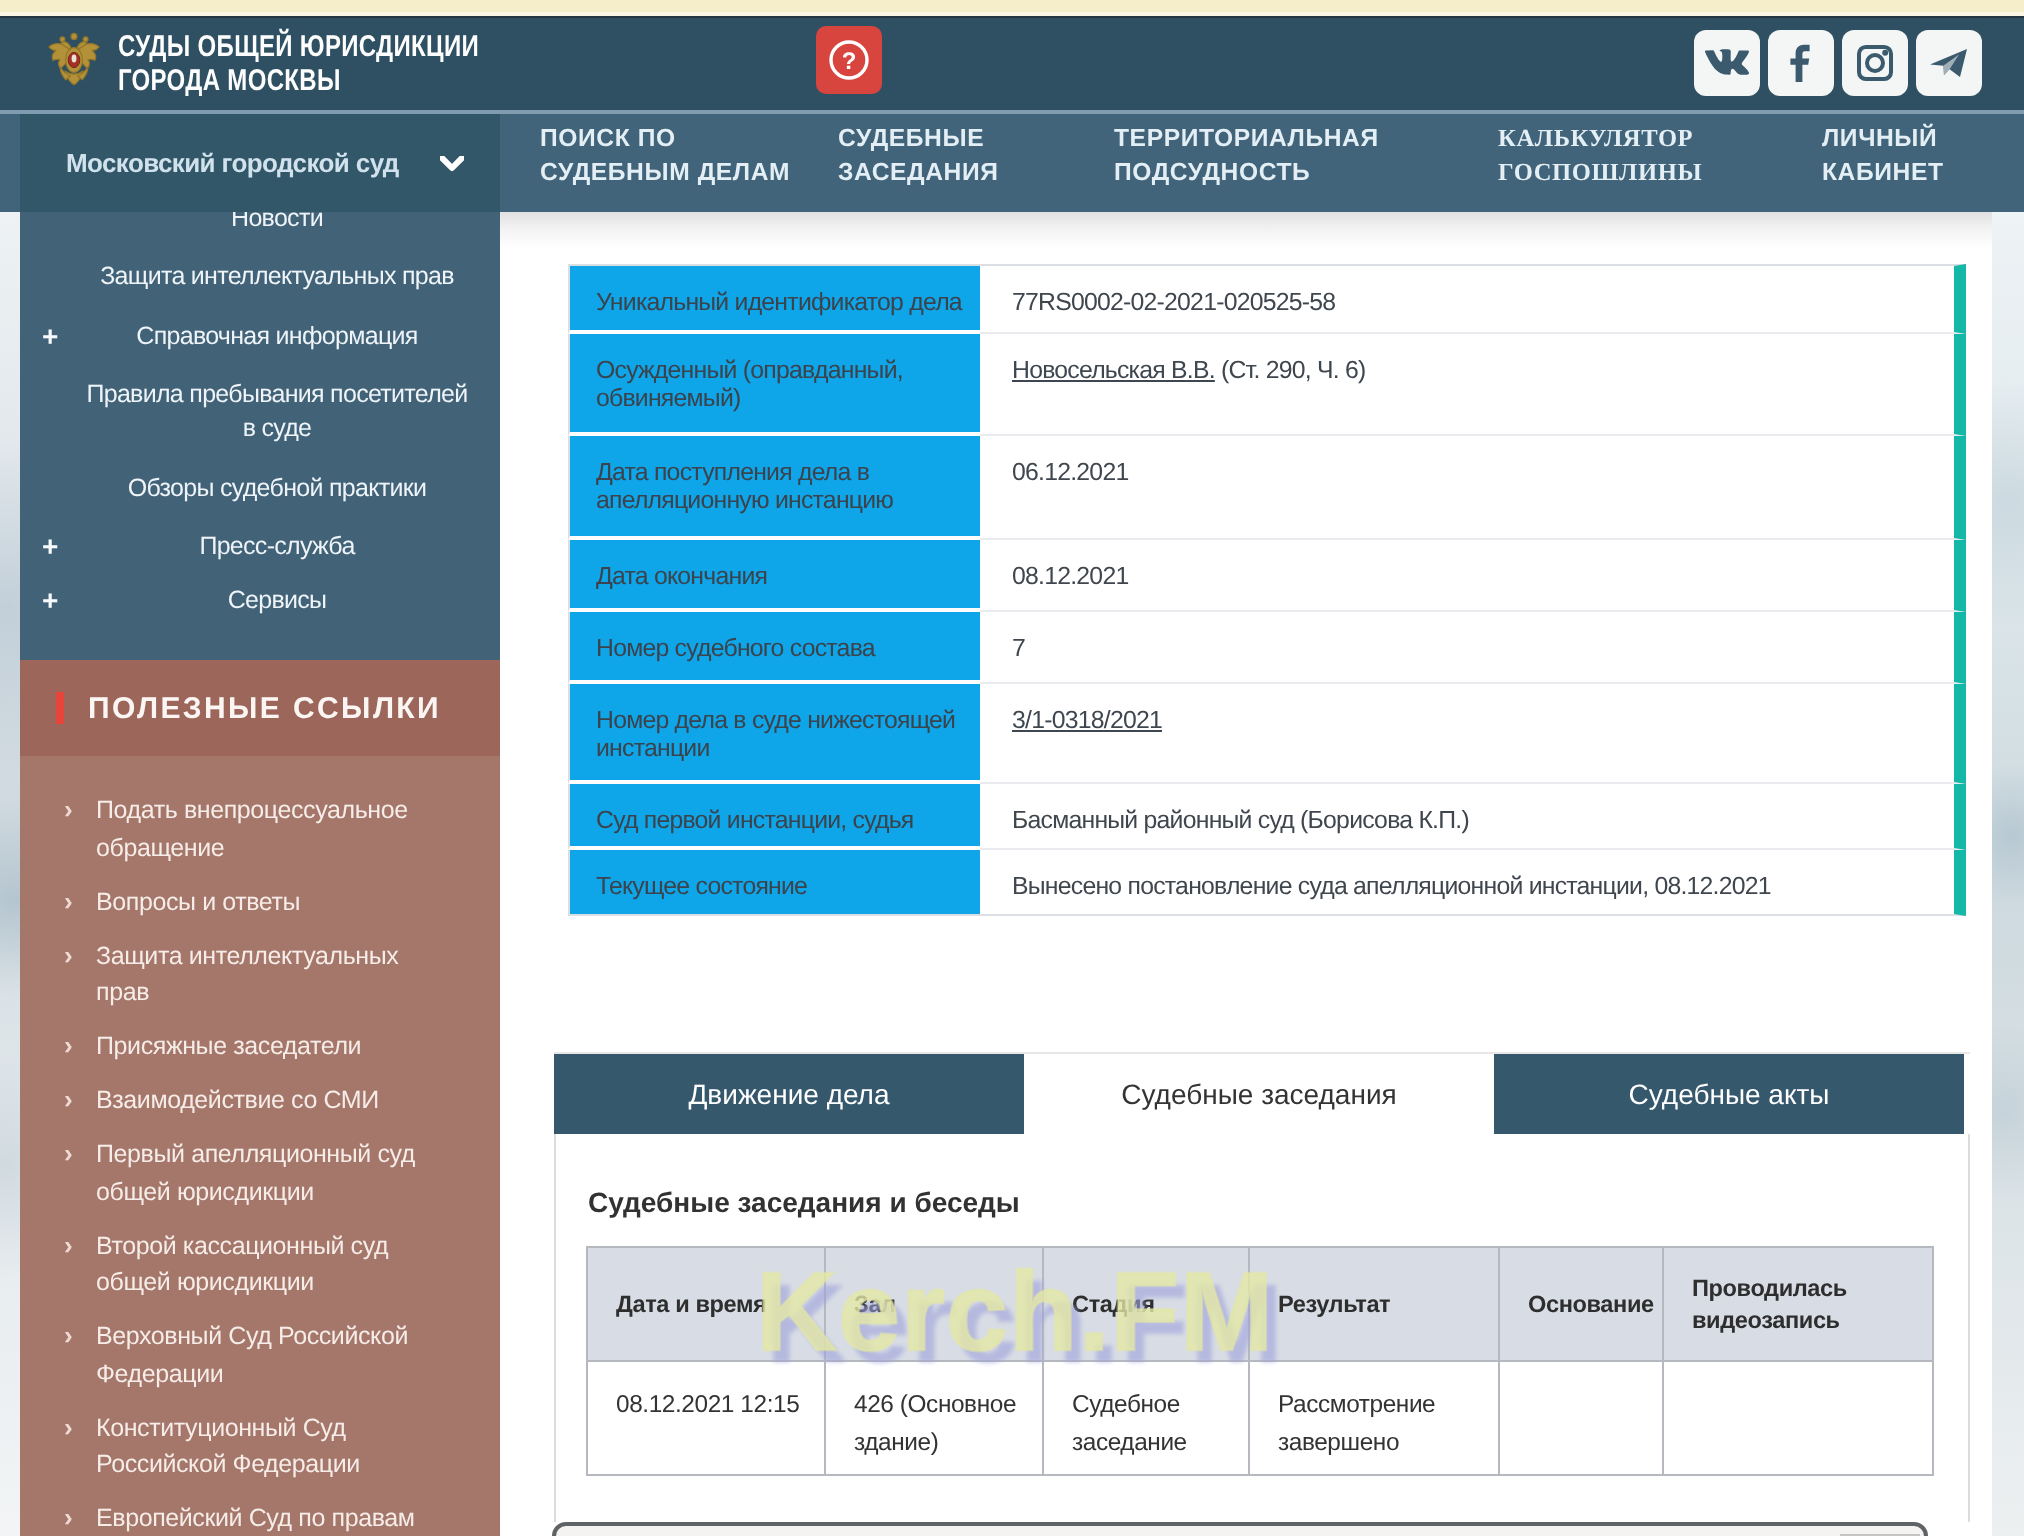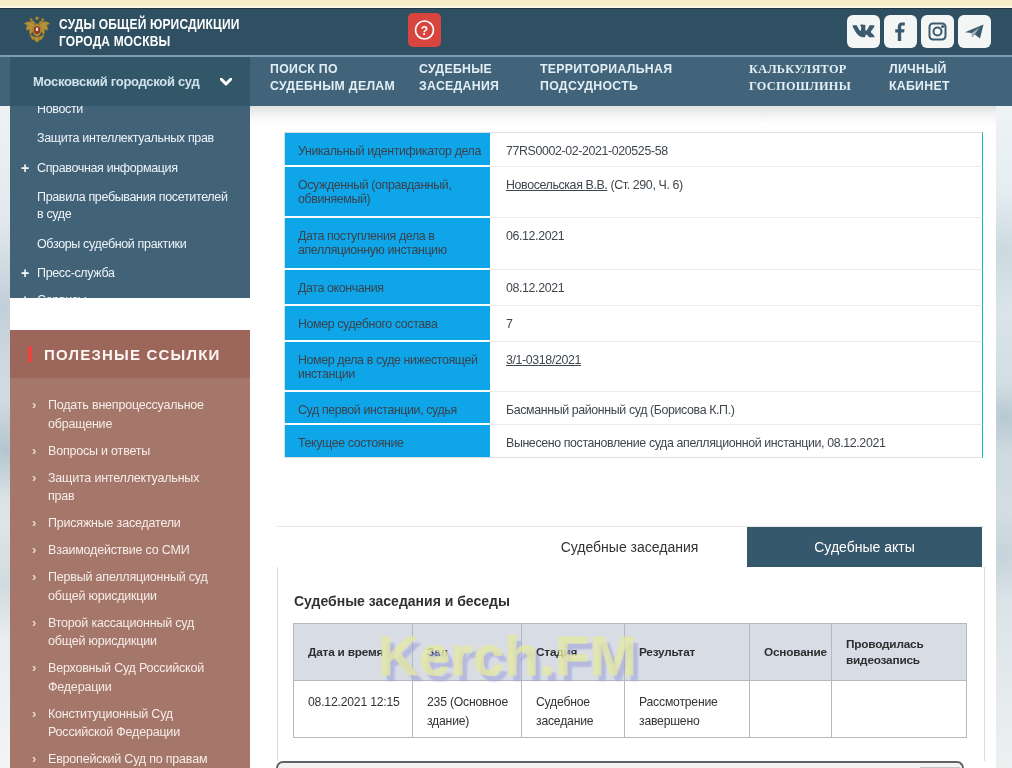--- a/index.html
+++ b/index.html
@@ -25,24 +25,24 @@
   #search .ph { position:absolute; left:13px; top:10px; font-size:13px; letter-spacing:-0.55px; color:#74787c; white-space:nowrap; }
   .soc { top:15px; width:33px; height:33px; background:#f4f6f6; border-radius:6px; }
   #soc1{ left:847px; } #soc2{ left:884px; } #soc3{ left:921px; } #soc4{ left:958px; }
 
   
   #nav { left:0; top:57px; width:1012px; height:49px; background:#41647a; }
   #drop { left:10px; top:57px; width:240px; height:49px; background:#325769; }
   #droptxt { left:33px; top:74px; font-size:13px; font-weight:bold; letter-spacing:-0.3px; color:#d2e2ec; }
   .nav-it { top:61px; color:#e3eef5; font-weight:bold; font-size:12.3px;
             line-height:17px; letter-spacing:0.3px; }
-  #ni1{ left:270px; } #ni2{ left:419px; } #ni3{ left:540px; } #ni4{ left:749px;font-family:Liberation Serif, serif; } #ni5{ left:889px; }
-
-  
-  #panel { left:10px; top:106px; width:240px; height:192px; background:#426278; overflow:hidden; }
+  #ni1{ left:270px; } #ni2{ left:419px; } #ni3{ left:557px; } #ni4{ left:749px;font-family:Liberation Serif, serif; } #ni5{ left:911px; }
+
+  
+  #panel { left:10px; top:106px; width:240px; height:224px; background:#426278; overflow:hidden;text-align:center; }
   #panel ul { list-style:none; padding:0 10px 0 0; }
   #panel li { position:relative; margin-bottom:12.5px; padding-left:27px;
               color:#eef4f8; font-size:12.5px; letter-spacing:-0.35px; line-height:17px; }
   #panel li.first { margin-top:-5.5px; }
   #panel li:last-child { margin-top:-3px; }
   #panel li .plus { position:absolute; left:11px; top:0; color:#f6fafc; font-weight:bold; font-size:14px; }
 
   
   #usehdr { left:10px; top:330px; width:240px; height:48px; background:#9c675a; }
   #usehdr .bar { position:absolute; left:18px; top:16px; width:3.5px; height:16px; background:#e8443c; }
@@ -75,21 +75,21 @@
   #dettbl { left:284px; top:132px; width:699px; border-collapse:separate; border-spacing:0;
             font-size:12.4px; letter-spacing:-0.38px; color:#3f464d; table-layout:fixed; }
   #dettbl td { vertical-align:top; }
   #dettbl td.l { width:206px; background:#0ea5e9; color:#3b434c; padding:10.5px 2px 4px 13px;
                  border-bottom:2px solid #fdfdfe; line-height:14.5px; }
   #dettbl td.v { width:493px; background:#fff; padding:10.5px 10px 4px 16px;
                  border-bottom:1px solid #e9ebee; line-height:14.5px; }
   #dettbl tr.t td { border-top:1px solid #dbdee2; }
   #dettbl td.lb { border-bottom:1px solid #dbdee2; }
   #dettbl td.first-l { border-left:1px solid #dbdee2; }
-  #dettbl td.last-v { border-right:1px solid #14b8a6; }
+  #dettbl td.last-v { border-right:6px solid #14b8a6; }
   #dettbl a { color:#3e4750; text-decoration:underline; }
 
   
   .tab { top:527px; height:40px; background:#35586c; color:#fff; font-size:14px;
          text-align:center; line-height:41px; }
   #tabbar-line { left:277px; top:526px; width:708px; height:1px; background:#e7e7e7; }
   #tab1 { left:277px; width:235px; }
   #tab2 { left:512px; width:235px; background:#fff; color:#333; }
   #tab3 { left:747px; width:235px; }
   #tabbox { left:277px; top:567px; width:708px; height:194px;
@@ -251,38 +251,39 @@
         </tr>
     <tr style="height:33px;">
           <td class="l lb first-l">Текущее состояние</td>
           <td class="v last-v" style="border-bottom:1px solid #dbdee2;">Вынесено постановление суда апелляционной инстанции, 08.12.2021</td>
         </tr>
   </tbody>
     </table>
 
   <div class="abs" id="tabbar-line"></div>
   <div class="abs" id="tabbox"></div>
+  <div class="abs tab" id="tab1">Движение дела</div>
   <div class="abs tab" id="tab3">Судебные акты</div>
   <div class="abs tab" id="tab2">Судебные заседания</div>
 
   <div class="abs" id="h2">Судебные заседания и беседы</div>
 
   <table class="abs" id="sesstbl">
     <tbody>
         <tr>
       <th style="width:119px;">Дата и время</th>
       <th style="width:109px;">Зал</th>
       <th style="width:103px;">Стадия</th>
       <th style="width:125px;">Результат</th>
       <th style="width:82px;">Основание</th>
       <th style="width:135px;">Проводилась<br>видеозапись</th>
     </tr>
     <tr>
       <td style="white-space:nowrap;">08.12.2021 12:15</td>
-      <td>235 (Основное здание)</td>
+      <td>426 (Основное здание)</td>
       <td>Судебное заседание</td>
       <td>Рассмотрение завершено</td>
       <td></td>
       <td></td>
     </tr>
   </tbody>
     </table>
 
   <div class="abs" id="wm">Kerch.FM</div>
 

